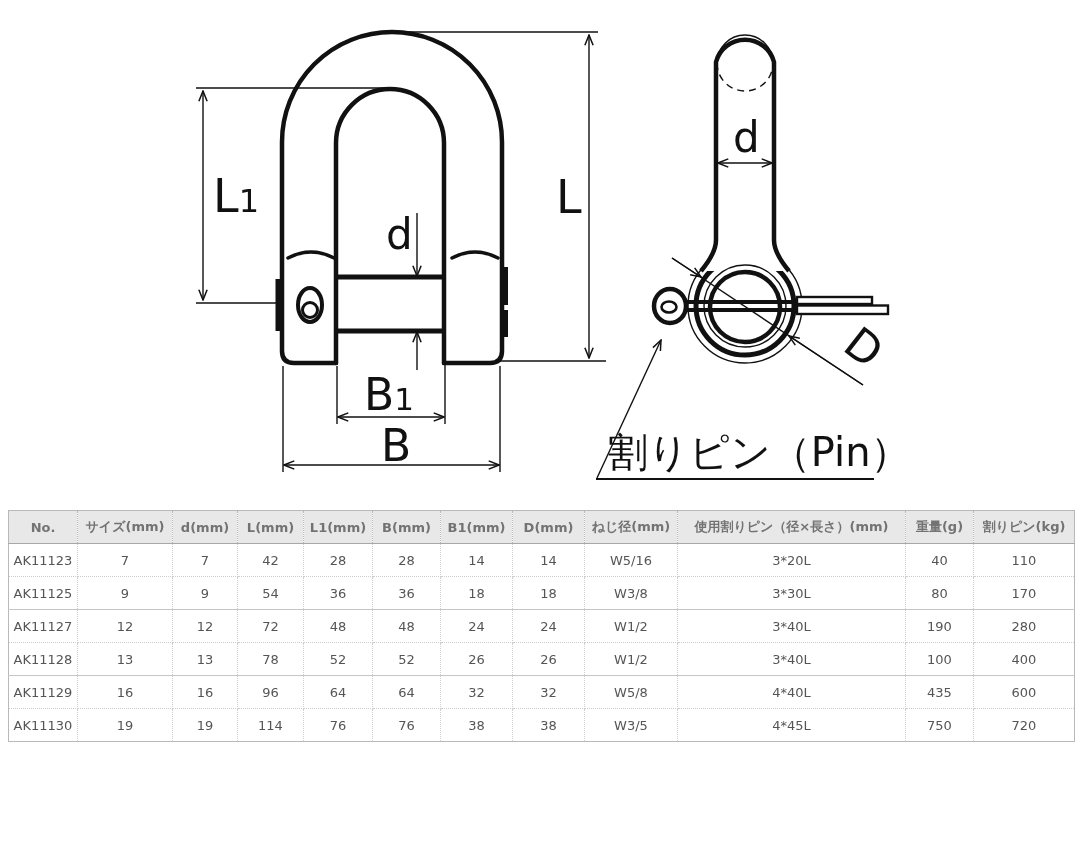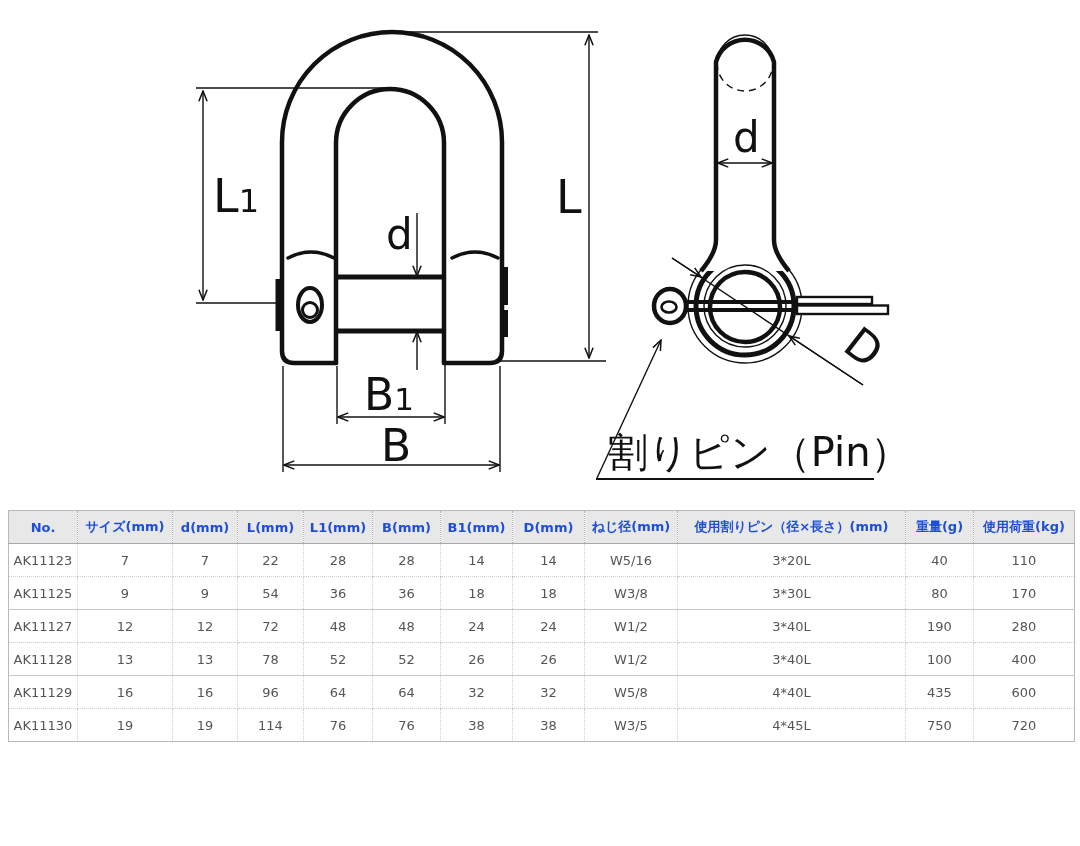--- a/index.html
+++ b/index.html
@@ -2,21 +2,21 @@
 <html><head>
 <meta charset="utf-8">
 <style>
   html,body{margin:0;padding:0;background:#fff;}
   .page{position:relative;width:1080px;height:846px;background:#fff;overflow:hidden;
         font-family:"DejaVu Sans","Liberation Sans",sans-serif;}
   .diagram{position:absolute;left:0;top:0;}
   .diagram text{font-family:"DejaVu Sans","Liberation Sans",sans-serif;fill:#111;}
   .spec-table{position:absolute;left:8px;top:510px;width:1066px;border-collapse:collapse;
               table-layout:fixed;font-size:13px;color:#555;border:1px solid #b9b9b9;}
-  .spec-table th{background:#e8e8e8;color:#1d4ed8;font-weight:bold;height:32px;
+  .spec-table th{background:#e8e8e8;color:#737373;font-weight:bold;height:32px;
                  border-bottom:1px solid #a8a8a8;border-right:1px dotted #b5b5b5;
                  text-align:center;padding:0 2px;overflow:hidden;white-space:nowrap;}
   .spec-table td{height:32px;text-align:center;border-right:1px dotted #cfcfcf;
                  padding:0 2px;overflow:hidden;white-space:nowrap;}
   .spec-table th:last-child,.spec-table td:last-child{border-right:none;}
   .spec-table tbody tr:nth-child(odd) td{border-bottom:1px dotted #cccccc;}
   .spec-table tbody tr:nth-child(even) td{border-bottom:1px solid #c6c6c6;}
   .spec-table tbody tr:last-child td{border-bottom:none;margin-left:44px;}
   
   .bold{fill:none;stroke:#111;stroke-width:4.5;stroke-linecap:round;}
@@ -142,29 +142,29 @@
           <th>サイズ(mm)</th>
           <th>d(mm)</th>
           <th>L(mm)</th>
           <th>L1(mm)</th>
           <th>B(mm)</th>
           <th>B1(mm)</th>
           <th>D(mm)</th>
           <th>ねじ径(mm)</th>
           <th>使用割りピン（径×長さ）(mm)</th>
           <th>重量(g)</th>
-          <th>使用荷重(kg)</th>
+          <th>割りピン(kg)</th>
         </tr>
     </thead>
     <tbody id="tbody-rows">
         <tr>
           <td>AK11123</td>
           <td>7</td>
           <td>7</td>
-          <td>22</td>
+          <td>42</td>
           <td>28</td>
           <td>28</td>
           <td>14</td>
           <td>14</td>
           <td>W5/16</td>
           <td>3*20L</td>
           <td>40</td>
           <td>110</td>
         </tr>
         <tr>

